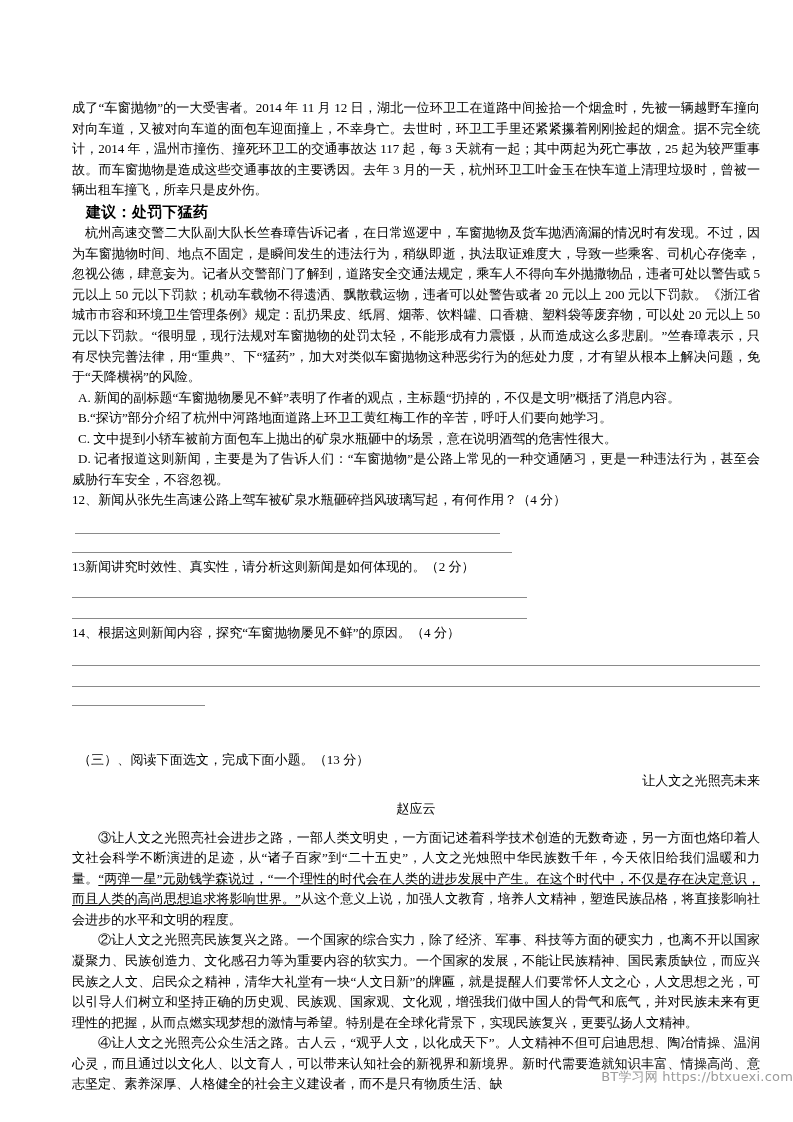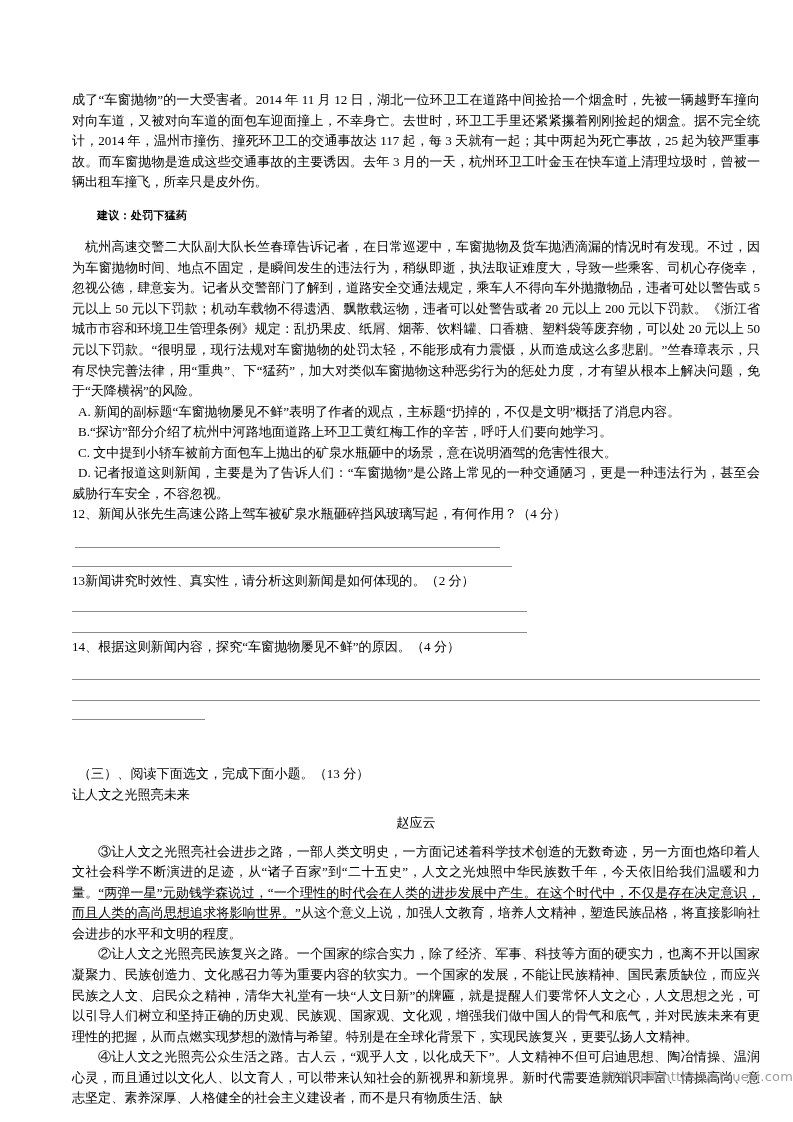--- a/index.html
+++ b/index.html
@@ -11,21 +11,21 @@
   body {
     width: 793px;
     height: 1122px;
     position: relative;
     font-family: "Liberation Serif", "DejaVu Serif", serif;
     color: #000000;
     overflow: hidden;
   }
   .page {
     position: absolute;
-    left: 0; top: 4px;
+    left: 0; top: 12px;
     width: 793px;
     height: 954px;
     box-sizing: border-box;
     padding: 86px 33px 0 72px;
   }
   .flow { width: 688px; }
 
   
   p.para {
     margin: 0;
@@ -33,22 +33,22 @@
     line-height: 20.55px;
     text-align: justify;
     text-justify: inter-ideograph;
     letter-spacing: -0.05px;
   }
   p.cont { text-indent: 0; }
   p.ind1 { text-indent: 13px; }
   p.ind2 { text-indent: 26px; }
 
   h3.sub-head {
-    margin: 12px;
-    font-size: 11px;
+    margin: 1px;
+    font-size: 15px;
     line-height: 20.55px;
     font-weight: bold;
     text-indent: 13px;
     letter-spacing: 0.3px;
   }
 
   p.q-line {
     margin: 0;
     font-size: 13.1px;
     line-height: 20.55px;
@@ -82,21 +82,21 @@
   .rule-med    { margin-left: 0px;  width: 440px; }
   .rule-med2   { margin-left: 0px;  width: 455px; }
   .rule-long   { margin-left: 0px;  width: 688px; }
   .rule-tiny   { margin-left: 0px;  width: 133px; }
 
   
   .doc-title {
     margin: 0;
     font-size: 13.1px;
     line-height: 20.55px;
-    text-align: left;
+    text-align: right;
     font-weight: normal;
   }
   .doc-author {
     margin: 8px;
     font-size: 13.1px;
     line-height: 20.55px;
     text-align: center;
   }
 
   .u { text-decoration: underline; text-underline-offset: 2px; }

